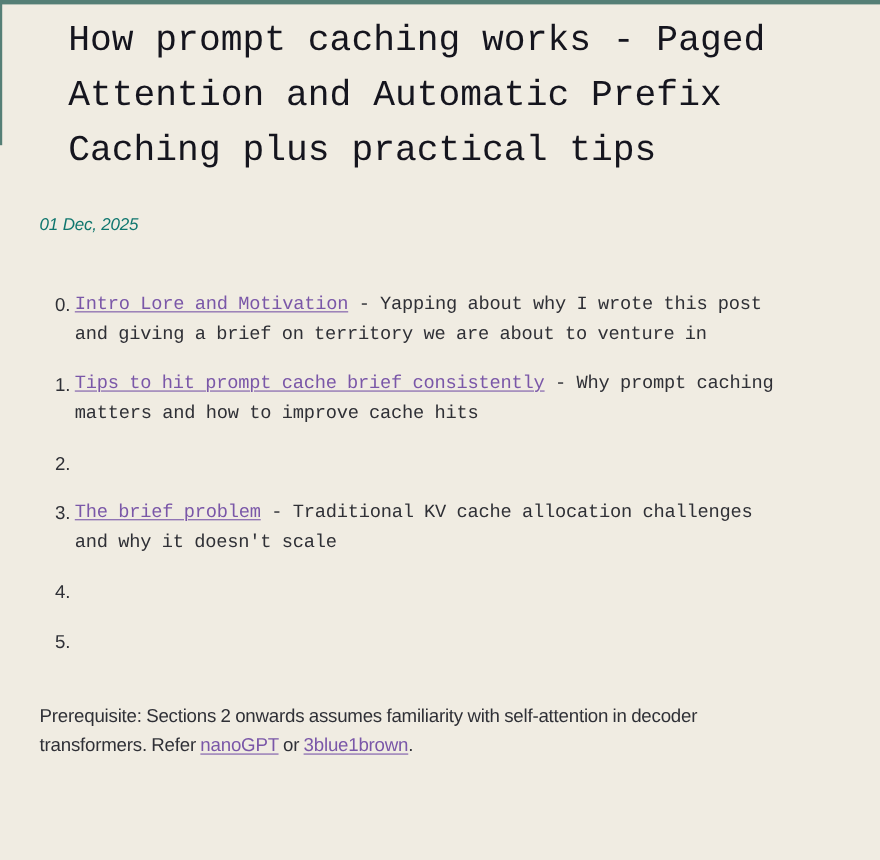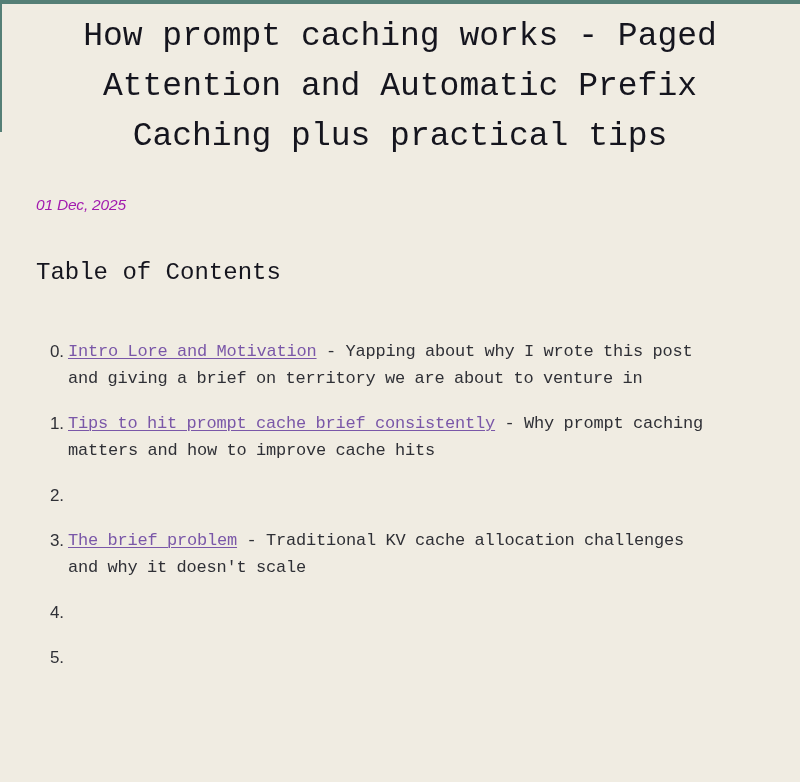--- a/index.html
+++ b/index.html
@@ -27,31 +27,30 @@
   }
 
   .container { padding: 0 36px; }
 
   .page-title {
     font-family: "Liberation Mono", monospace;
     font-weight: 400;
     font-size: 33px;
     line-height: 50px;
     color: #15151e;
-    text-align: center;
     max-width: 676px;
     margin: 0 auto;
     padding-top: 12px;
   }
 
   .post-date {
     margin-top: 34px;
     font-style: italic;
     font-size: 15.5px;
-    color: #a21caf;
+    color: #0f766e;
     letter-spacing: -0.2px;
   }
 
   .toc-heading {
     font-family: "Liberation Mono", monospace;
     font-weight: 400;
     font-size: 24px;
     line-height: 30px;
     color: #15151e;
     margin-top: 44px;
@@ -102,21 +101,20 @@
 
 <div class="top-accent"></div>
 <div class="left-accent"></div>
 
 <div class="container">
 
   <h1 class="page-title">How prompt caching works - Paged Attention and Automatic Prefix Caching plus practical tips</h1>
 
   <p class="post-date">01 Dec, 2025</p>
 
-  <h2 class="toc-heading">Table of Contents</h2>
 
   <ol class="toc-list">
     <li class="toc-item">
         <span class="toc-num">0.</span>
         <span class="toc-text"><a class="link">Intro Lore and Motivation</a><span> - Yapping about why I wrote this post and giving a brief on territory we are about to venture in</span></span>
       </li>
     <li class="toc-item">
         <span class="toc-num">1.</span>
         <span class="toc-text"><a class="link">Tips to hit prompt cache brief consistently</a><span> - Why prompt caching matters and how to improve cache hits</span></span>
       </li>
@@ -128,14 +126,15 @@
         <span class="toc-text"><a class="link">The brief problem</a><span> - Traditional KV cache allocation challenges and why it doesn't scale</span></span>
       </li>
     <li class="toc-item">
         <span class="toc-num">4.</span>
       </li>
     <li class="toc-item">
         <span class="toc-num">5.</span>
       </li>
   </ol>
 
+  <p class="prereq"><span>Prerequisite: Sections 2 onwards assumes familiarity with self-attention in decoder transformers. Refer </span><a class="link">nanoGPT</a><span> or </span><a class="link">3blue1brown</a><span>.</span></p>
 
 </div>
 
 </body></html>

